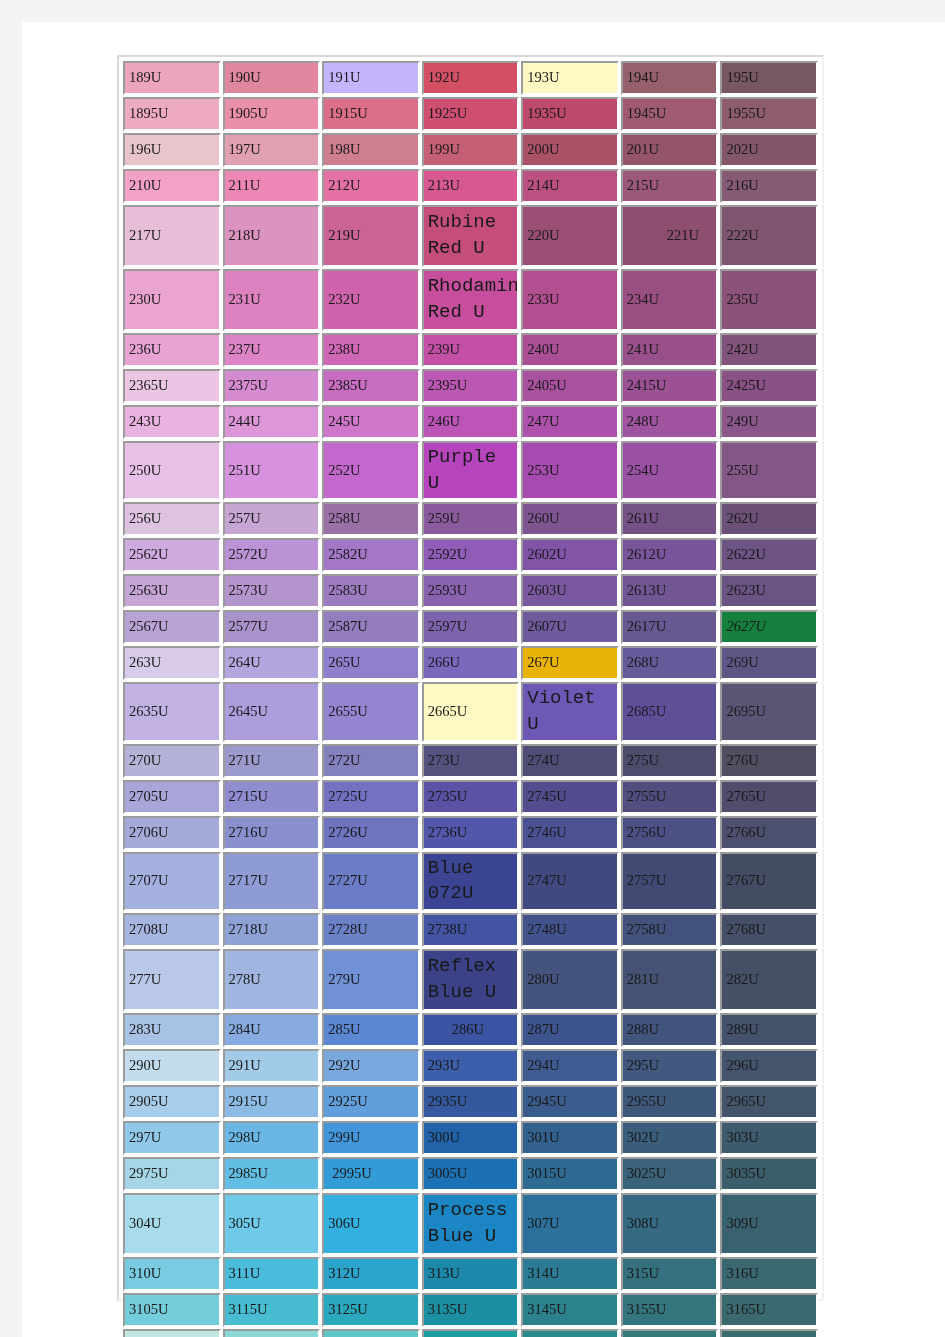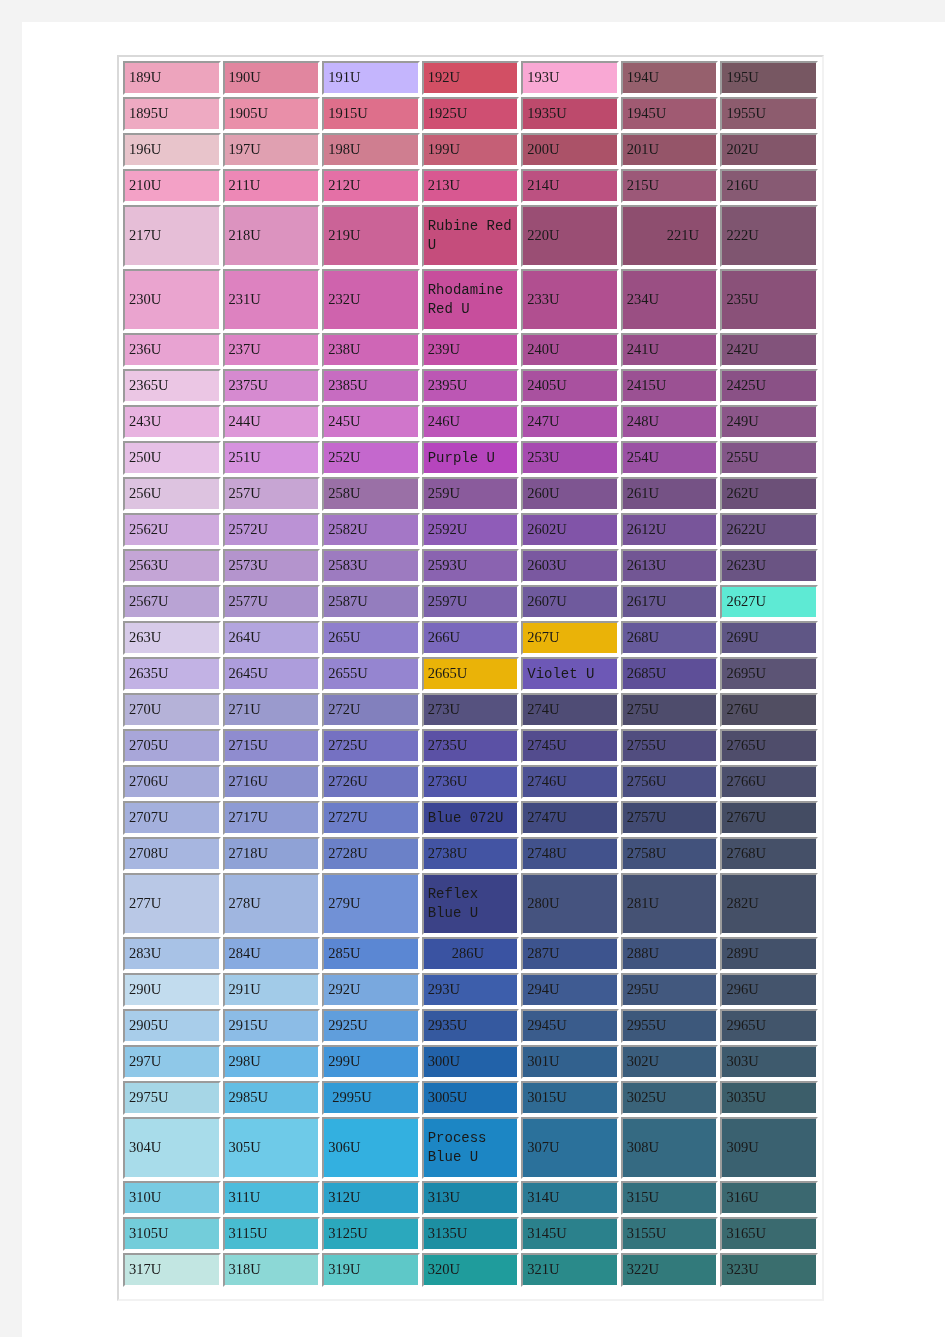--- a/index.html
+++ b/index.html
@@ -50,41 +50,41 @@
     font-size: 14.5px;
     line-height: 1.22;
     color: #191919;
     height: 26px;
     vertical-align: middle;
     white-space: normal;
     overflow: hidden;
   }
   table.swatches td.named {
     font-family: "Liberation Mono", monospace;
-    font-size: 14px;
+    font-size: 19px;
     line-height: 1.35;
   }
   table.swatches tr.tall td {
     height: 54px;
   }
 </style>
 </head>
 <body>
 
 <div id="page">
   <div id="sheet">
     <div id="table-frame">
       <table class="swatches">
         <tbody id="swatch-body">
             <tr>
               <td style="background-color: rgb(237, 164, 189);">189U</td>
               <td style="background-color: rgb(225, 134, 159);">190U</td>
               <td style="background-color: #c4b5fd;">191U</td>
               <td style="background-color: rgb(210, 79, 100);">192U</td>
-              <td style="background-color: #f9a8d4;">193U</td>
+              <td style="background-color: #fef9c3;">193U</td>
               <td style="background-color: rgb(150, 96, 109);">194U</td>
               <td style="background-color: rgb(119, 87, 98);">195U</td>
             </tr>
             <tr>
               <td style="background-color: rgb(238, 170, 194);">1895U</td>
               <td style="background-color: rgb(233, 143, 169);">1905U</td>
               <td style="background-color: rgb(222, 111, 139);">1915U</td>
               <td style="background-color: rgb(207, 79, 114);">1925U</td>
               <td style="background-color: rgb(189, 74, 108);">1935U</td>
               <td style="background-color: rgb(160, 90, 114);">1945U</td>
@@ -189,36 +189,36 @@
               <td style="background-color: rgb(114, 86, 148);">2613U</td>
               <td style="background-color: rgb(106, 84, 131);">2623U</td>
             </tr>
             <tr>
               <td style="background-color: rgb(185, 163, 212);">2567U</td>
               <td style="background-color: rgb(169, 145, 203);">2577U</td>
               <td style="background-color: rgb(148, 125, 190);">2587U</td>
               <td style="background-color: rgb(125, 99, 172);">2597U</td>
               <td style="background-color: rgb(111, 90, 157);">2607U</td>
               <td style="background-color: rgb(104, 88, 146);">2617U</td>
-              <td style="background-color: #5eead4;">2627U</td>
+              <td style="background-color: #15803d; font-style: italic;">2627U</td>
             </tr>
             <tr>
               <td style="background-color: rgb(215, 203, 233);">263U</td>
               <td style="background-color: rgb(179, 165, 222);">264U</td>
               <td style="background-color: rgb(143, 127, 204);">265U</td>
               <td style="background-color: rgb(122, 104, 188);">266U</td>
               <td style="background-color: #eab308; margin-left: 24px;">267U</td>
               <td style="background-color: rgb(102, 90, 155);">268U</td>
               <td style="background-color: rgb(95, 86, 133);">269U</td>
             </tr>
             <tr>
               <td style="background-color: rgb(194, 178, 228);">2635U</td>
               <td style="background-color: rgb(173, 157, 220);">2645U</td>
               <td style="background-color: rgb(149, 133, 208);">2655U</td>
-              <td style="background-color: #eab308;">2665U</td>
+              <td style="background-color: #fef9c3;">2665U</td>
               <td class="named" style="background-color: rgb(109, 88, 182);">Violet U</td>
               <td style="background-color: rgb(94, 79, 152);">2685U</td>
               <td style="background-color: rgb(92, 84, 117);">2695U</td>
             </tr>
             <tr>
               <td style="background-color: rgb(181, 178, 216);">270U</td>
               <td style="background-color: rgb(154, 154, 205);">271U</td>
               <td style="background-color: rgb(130, 128, 189);">272U</td>
               <td style="background-color: rgb(86, 82, 127);">273U</td>
               <td style="background-color: rgb(79, 76, 117);">274U</td>

